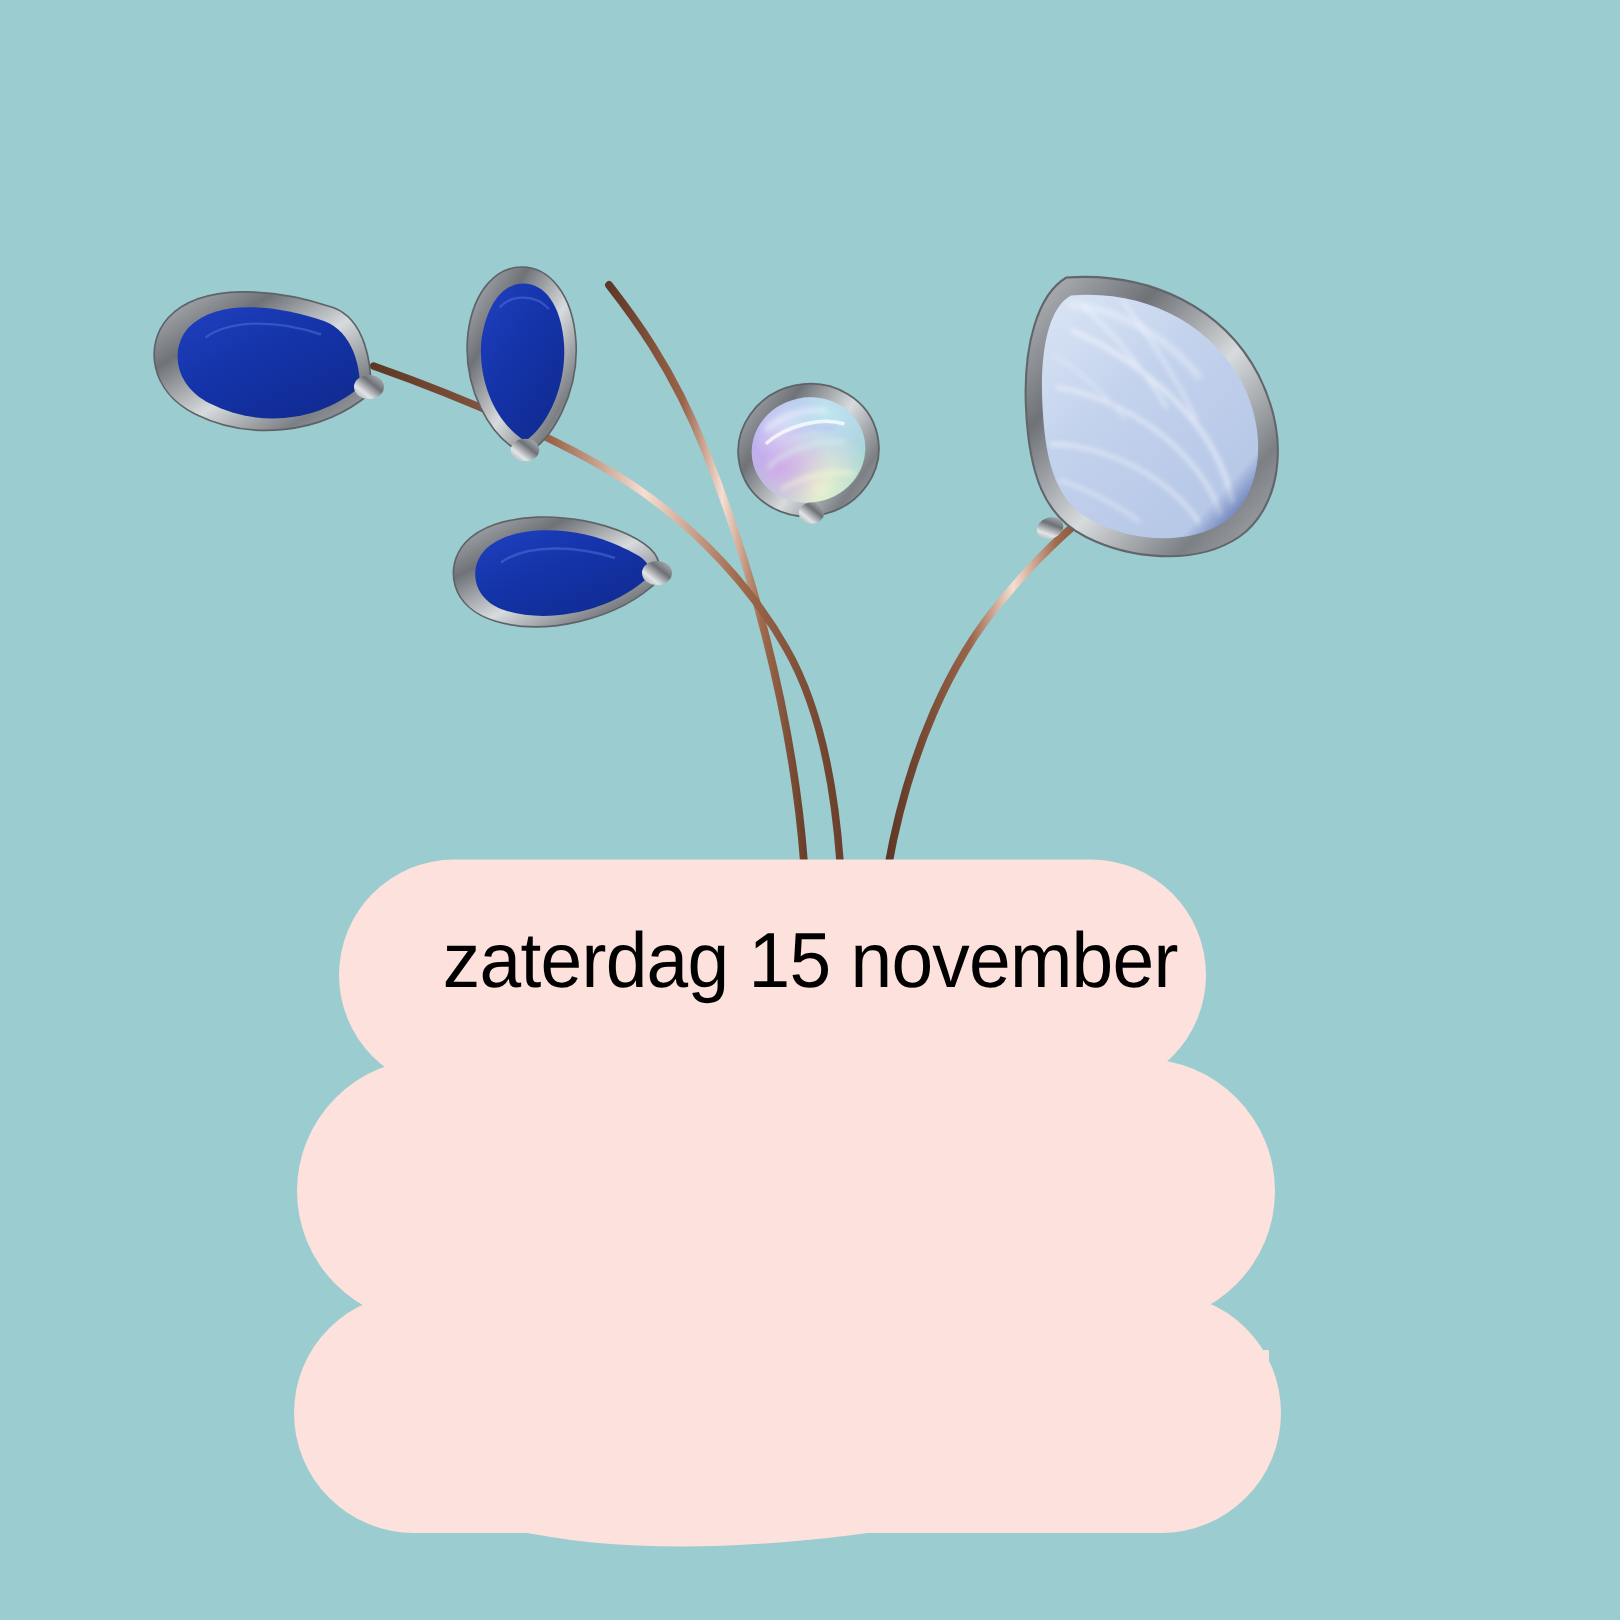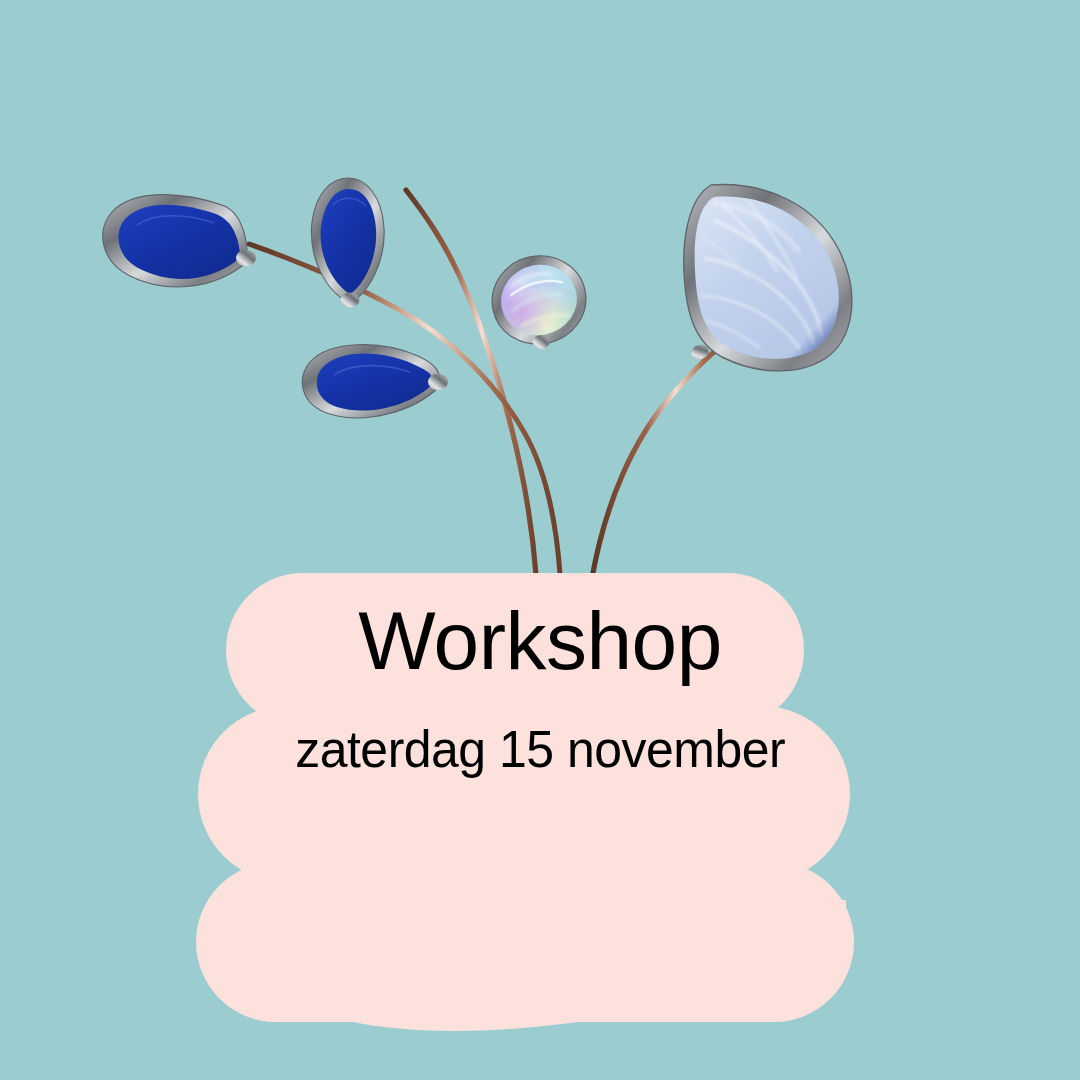--- a/index.html
+++ b/index.html
@@ -219,17 +219,16 @@
     <g>
       <rect x="226" y="573" width="578" height="154" rx="77" ry="77" fill="#fce1dc"></rect>
       <rect x="198" y="706" width="652" height="176" rx="88" ry="88" fill="#fce1dc"></rect>
       <rect x="196" y="862" width="658" height="160" rx="80" ry="80" fill="#fce1dc"></rect>
       <path d="M210,950 C300,1046 470,1040 620,1016 C720,1000 800,984 846,960
                L846,900 L210,900 Z" fill="#fce1dc"></path>
     </g>
   </svg>
 
   <div class="text-stack">
-    <div class="line-title">Workshop</div>
     <div class="line-date">zaterdag 15 november</div>
   </div>
 
 </div>
 
 </body></html>

